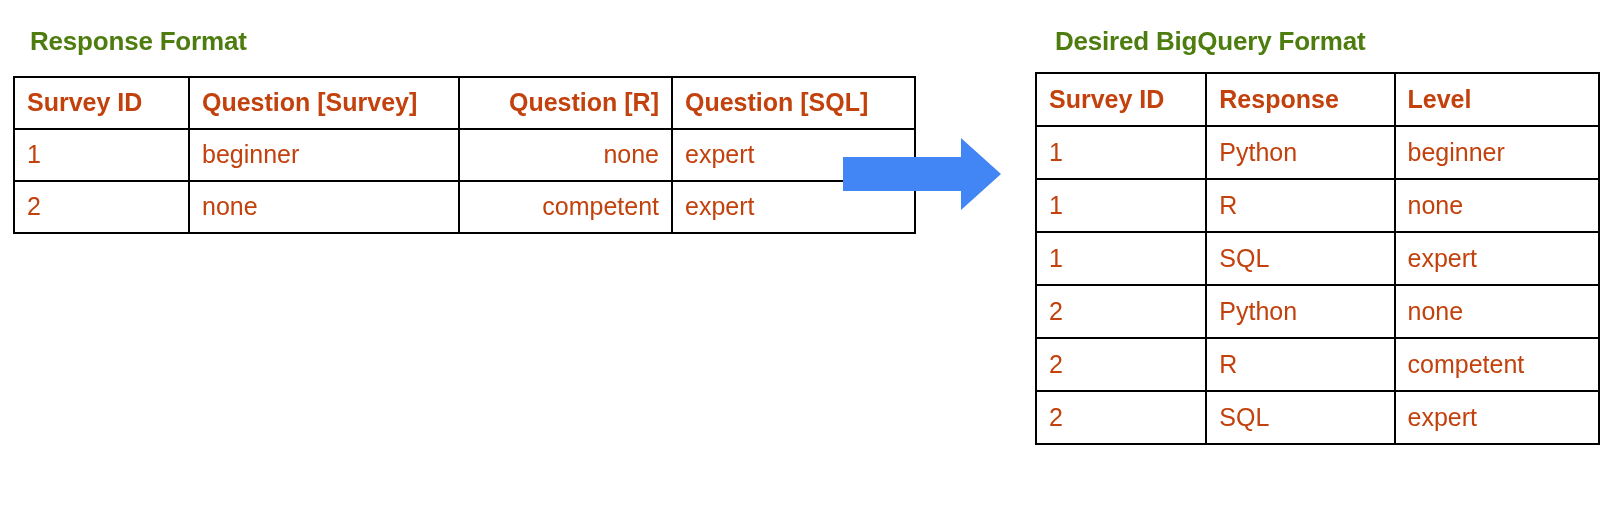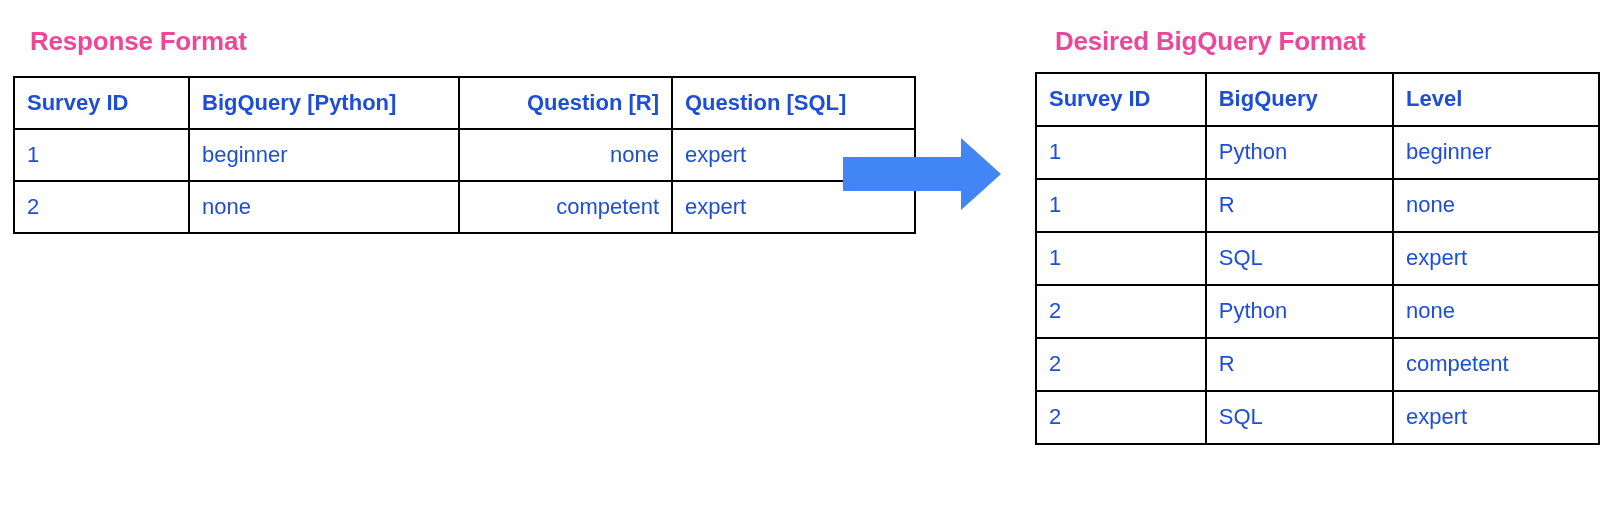--- a/index.html
+++ b/index.html
@@ -19,40 +19,40 @@
   }
 
   .panel {
     position: absolute;
   }
 
   .panel-title {
     font-size: 26px;
     font-weight: bold;
     letter-spacing: -0.2px;
-    color: #ec4899;
+    color: #4d7c0f;
     white-space: nowrap;
     line-height: 1;
   }
 
   
   table.grid {
     border-collapse: collapse;
     table-layout: fixed;
     background: #ffffff;
   }
   table.grid th,
   table.grid td {
     border: 2px solid #000000;
     text-align: left;
     vertical-align: middle;
     padding: 0 12px;
-    font-size: 22px;
+    font-size: 25px;
     line-height: 1.1;
-    color: #1d4ed8;
+    color: #c2410c;
     white-space: nowrap;
     overflow: hidden;
   }
   table.grid th {
     font-weight: bold;
   }
   table.grid td {
     font-weight: normal;
   }
 
@@ -109,21 +109,21 @@
 <body>
 
 <div class="panel" id="left-panel">
 
   <div class="panel-title">Response Format</div>
 
   <table class="grid" id="response-table">
     <thead>
       <tr>
         <th class="c0">Survey ID</th>
-        <th class="c1">BigQuery [Python]</th>
+        <th class="c1">Question [Survey]</th>
         <th class="c2">Question [R]</th>
         <th class="c3">Question [SQL]</th>
       </tr>
     </thead>
     <tbody>
       <tr>
         <td class="c0">1</td>
         <td class="c1">beginner</td>
         <td class="c2">none</td>
         <td class="c3">expert</td>
@@ -145,21 +145,21 @@
 </div>
 
 <div class="panel" id="right-panel">
 
   <div class="panel-title">Desired BigQuery Format</div>
 
   <table class="grid" id="bigquery-table">
     <thead>
       <tr>
         <th class="c0">Survey ID</th>
-        <th class="c1">BigQuery</th>
+        <th class="c1">Response</th>
         <th class="c2">Level</th>
       </tr>
     </thead>
     <tbody>
       <tr>
         <td class="c0">1</td>
         <td class="c1">Python</td>
         <td class="c2">beginner</td>
       </tr>
       <tr>

